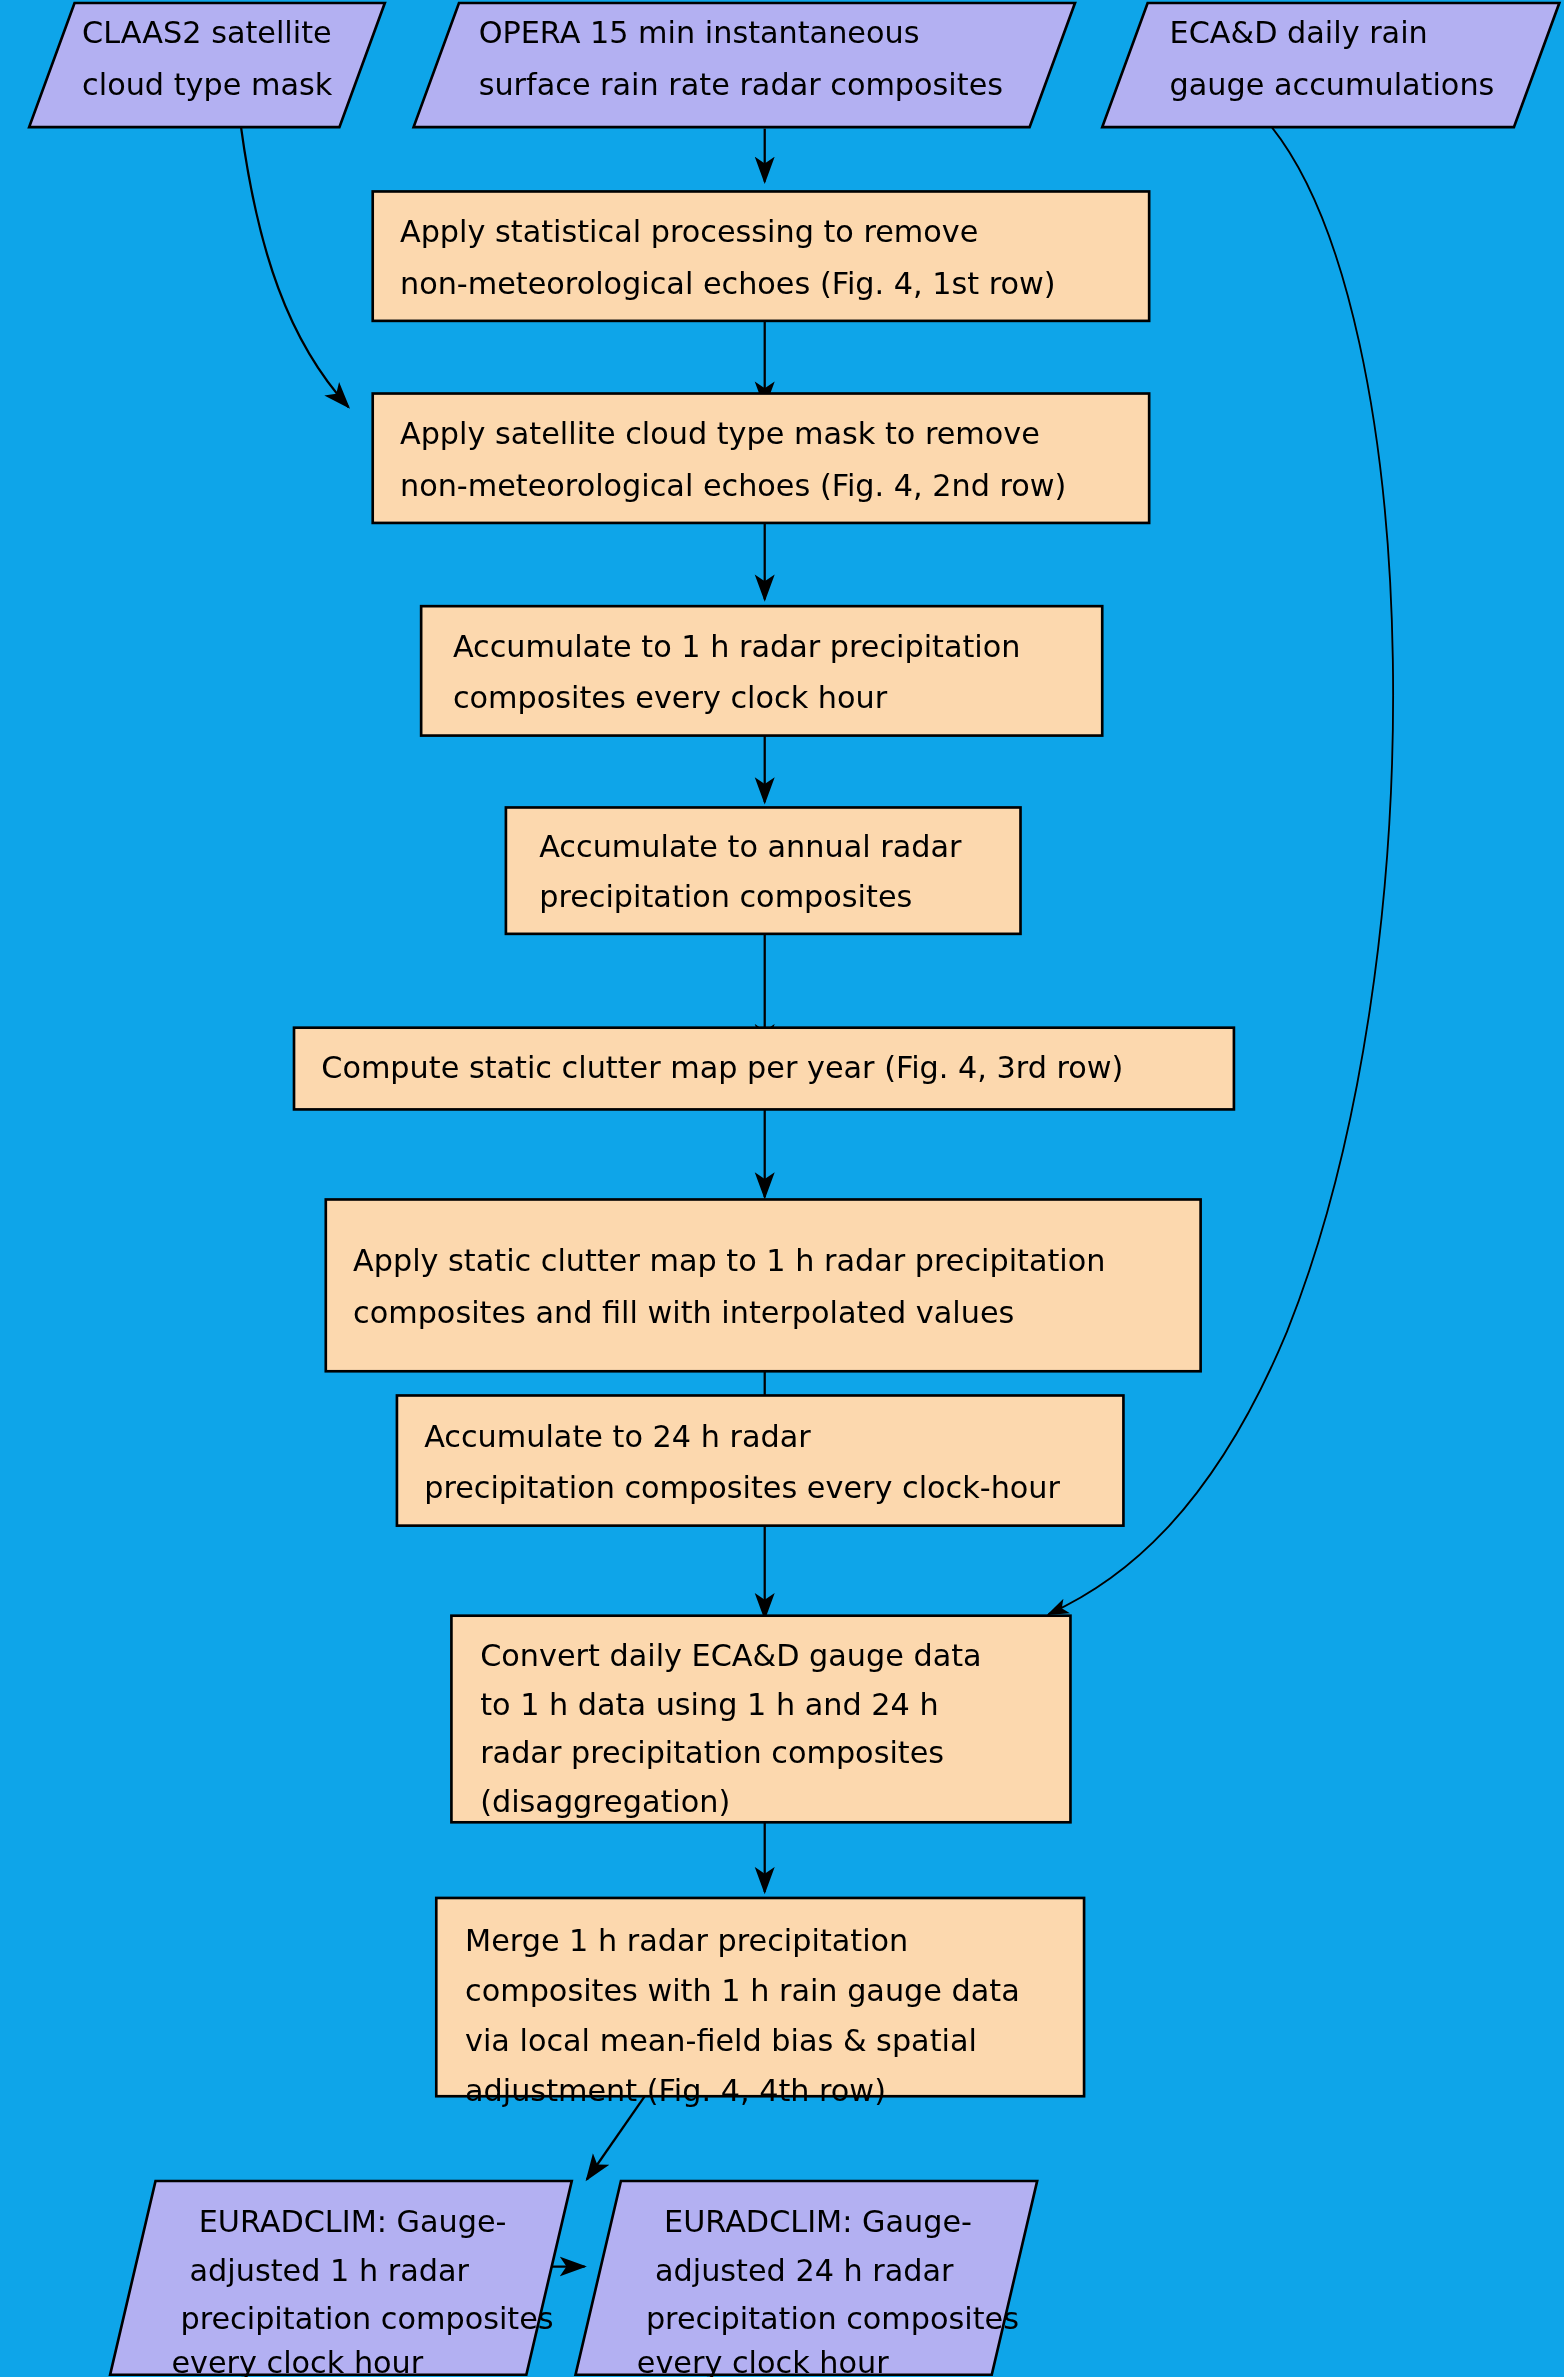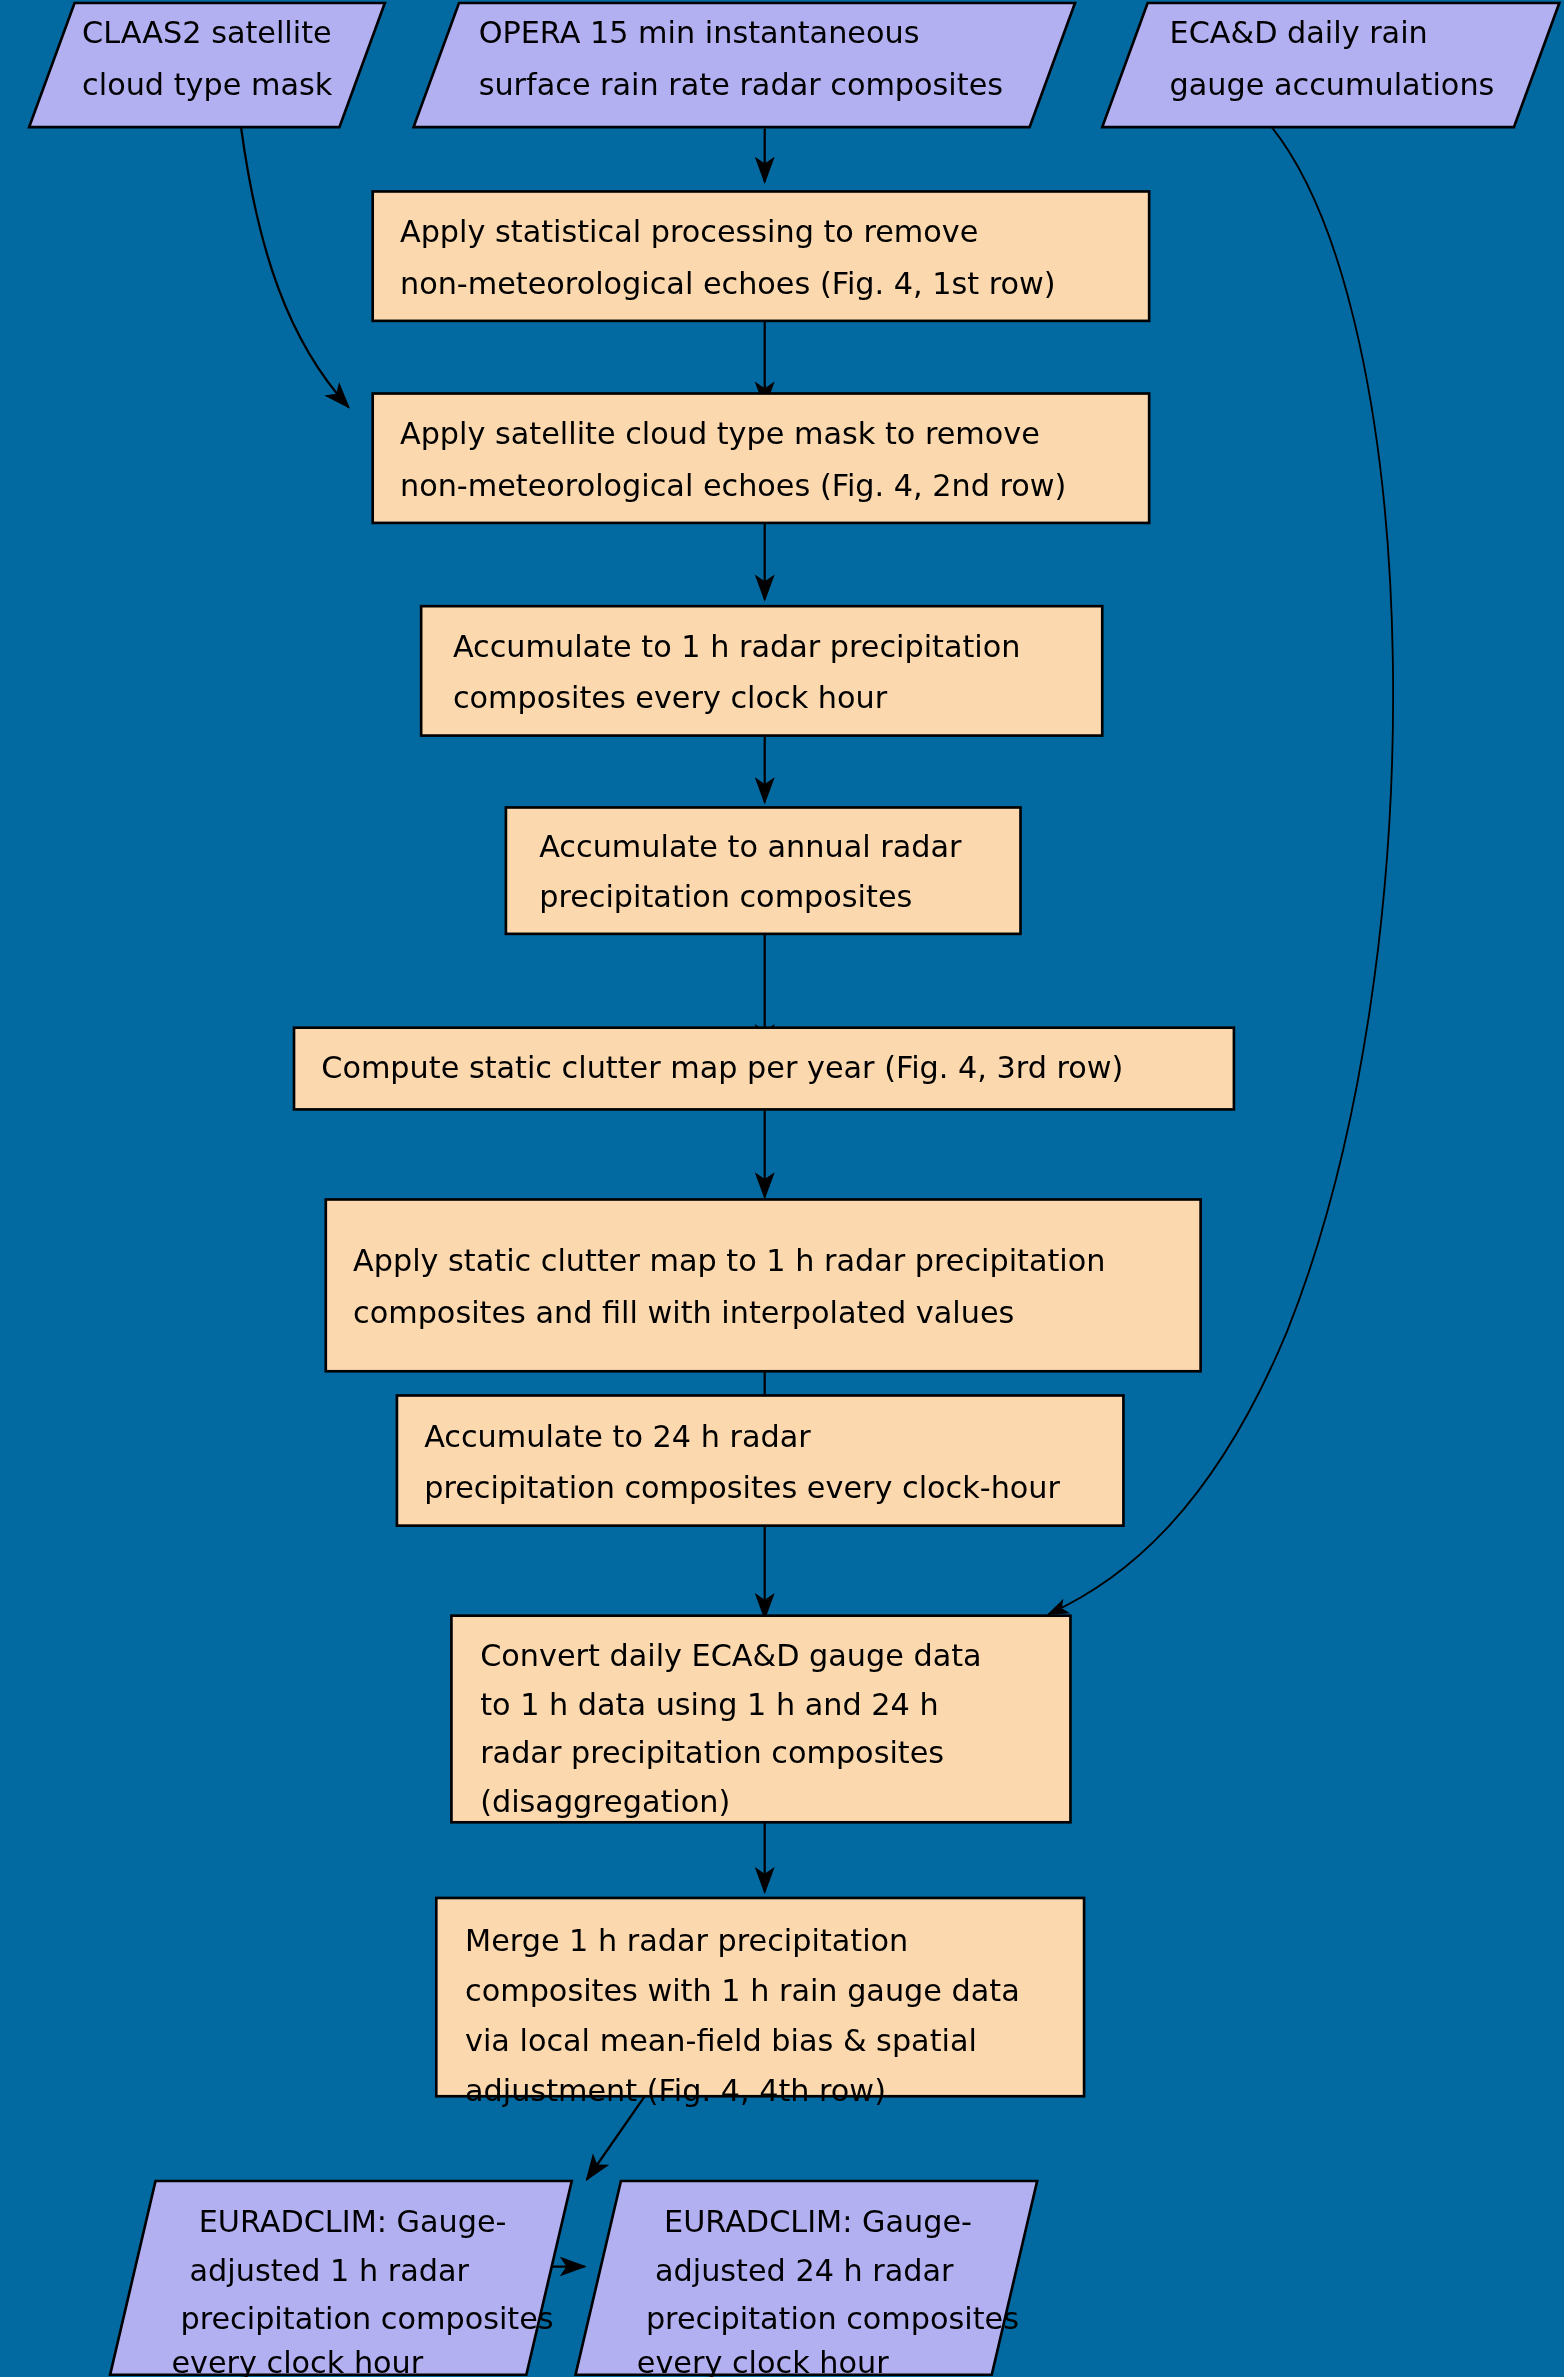--- a/index.html
+++ b/index.html
@@ -7,21 +7,21 @@
     padding: 0;
     background: #ffffff;
   }
   body {
     font-family: "DejaVu Sans", sans-serif;
   }
   #flow-root {
     position: relative;
     width: 1565px;
     height: 2377px;
-    background: #0369a1;
+    background: #0ea5e9;
     overflow: hidden;
   }
   svg.flow-canvas {
     position: absolute;
     left: 0;
     top: 0;
     width: 1565px;
     height: 2377px;
   }
   .node-text {

